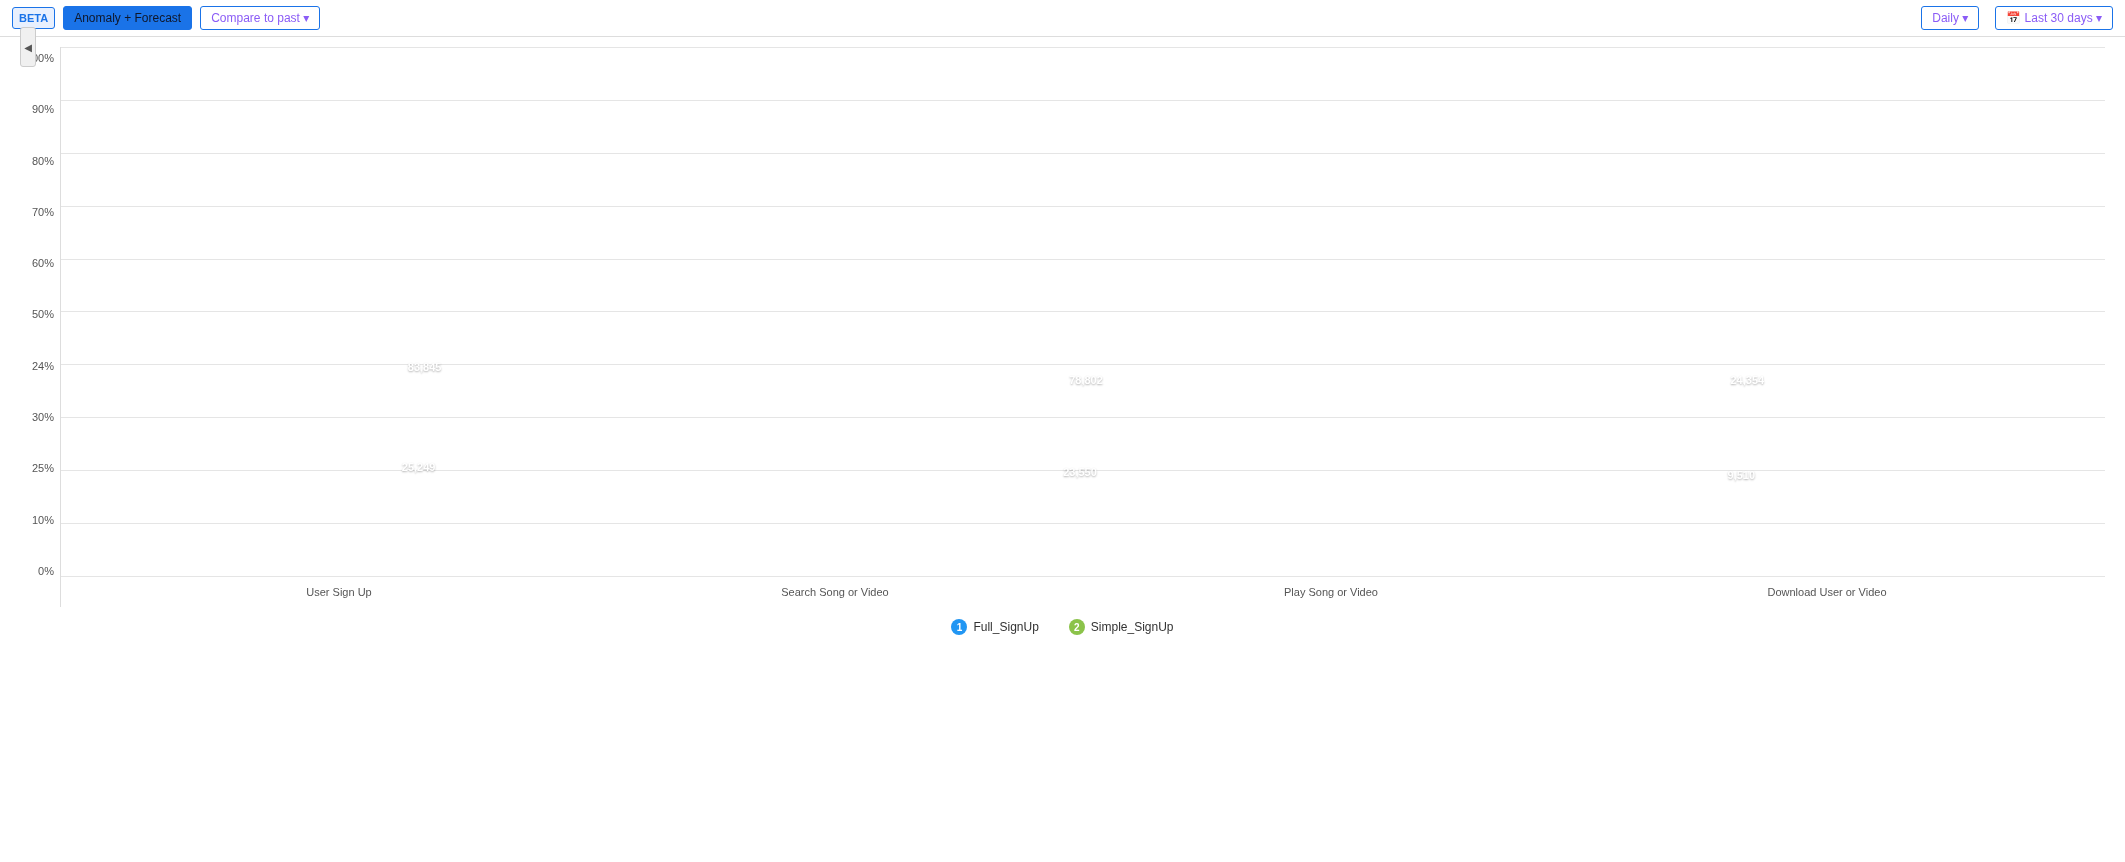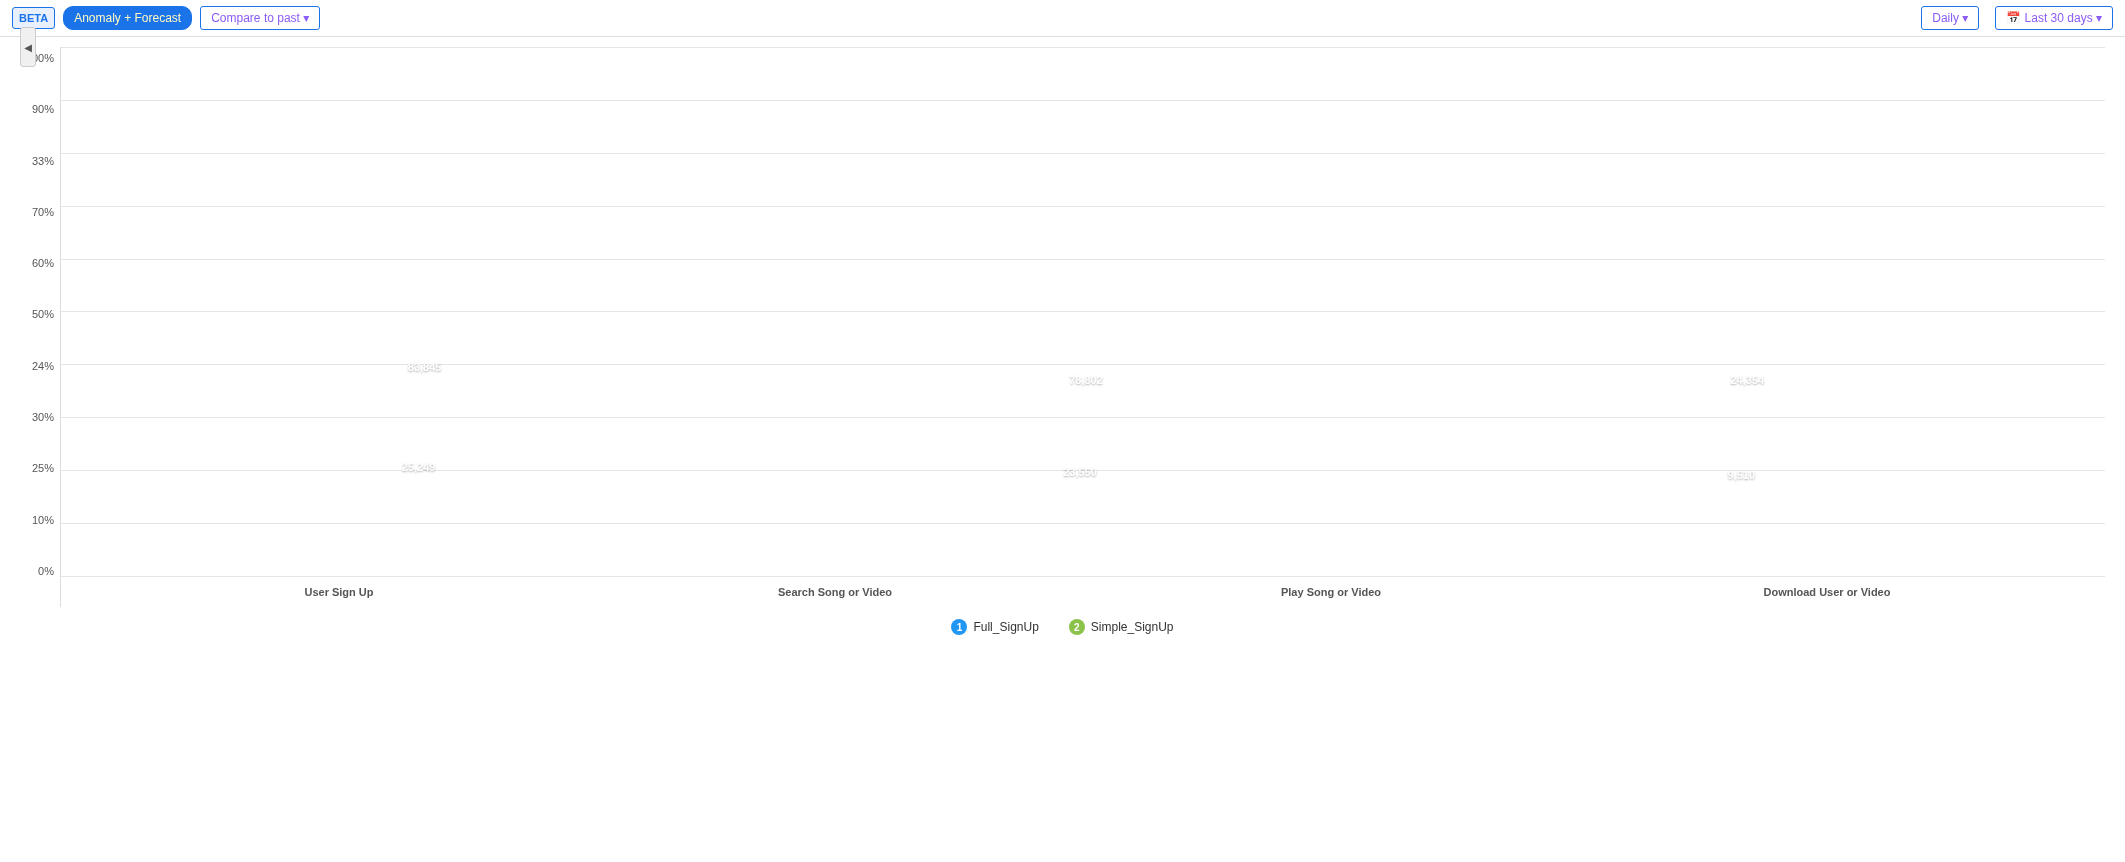--- a/index.html
+++ b/index.html
@@ -25,22 +25,21 @@
       border: 1px solid #1a73e8;
       background: #fff;
       color: #8b5cf6;
       border-radius: 3px;
       padding: 4px 10px;
       cursor: pointer;
       font-size: 12px;
     }
     .btn-active {
       background: #1a73e8;
-      color: #fef9c3;
-      border-radius: 10px;
+      color: #0f172a;
     }
     .spacer { flex: 1; }
     .right-controls { display: flex; align-items: center; gap: 16px; }
 
     .chart-container {
       padding: 10px 20px 0 20px;
       position: relative;
     }
 
     .chart-area {
@@ -161,21 +160,20 @@
 
     .x-labels {
       position: absolute;
       bottom: 0;
       left: 0; right: 0;
       height: 30px;
       display: flex;
       align-items: center;
       justify-content: space-between;
       padding: 0 30px;
-      font-weight: bold;
     }
     .x-label {
       flex: 1;
       text-align: center;
       font-size: 11px;
       color: #555;
     }
 
     .legend {
       display: flex;
@@ -247,21 +245,21 @@
 
     <div class="y-axis">
       <div class="y-label">0%</div>
       <div class="y-label">10%</div>
       <div class="y-label">25%</div>
       <div class="y-label">30%</div>
       <div class="y-label">24%</div>
       <div class="y-label">50%</div>
       <div class="y-label">60%</div>
       <div class="y-label">70%</div>
-      <div class="y-label">33%</div>
+      <div class="y-label">80%</div>
       <div class="y-label">90%</div>
       <div class="y-label">100%</div>
     </div>
 
     <div class="plot-area">
 
       <div class="grid-lines">
         <div class="grid-line"></div>
         <div class="grid-line"></div>
         <div class="grid-line"></div>

